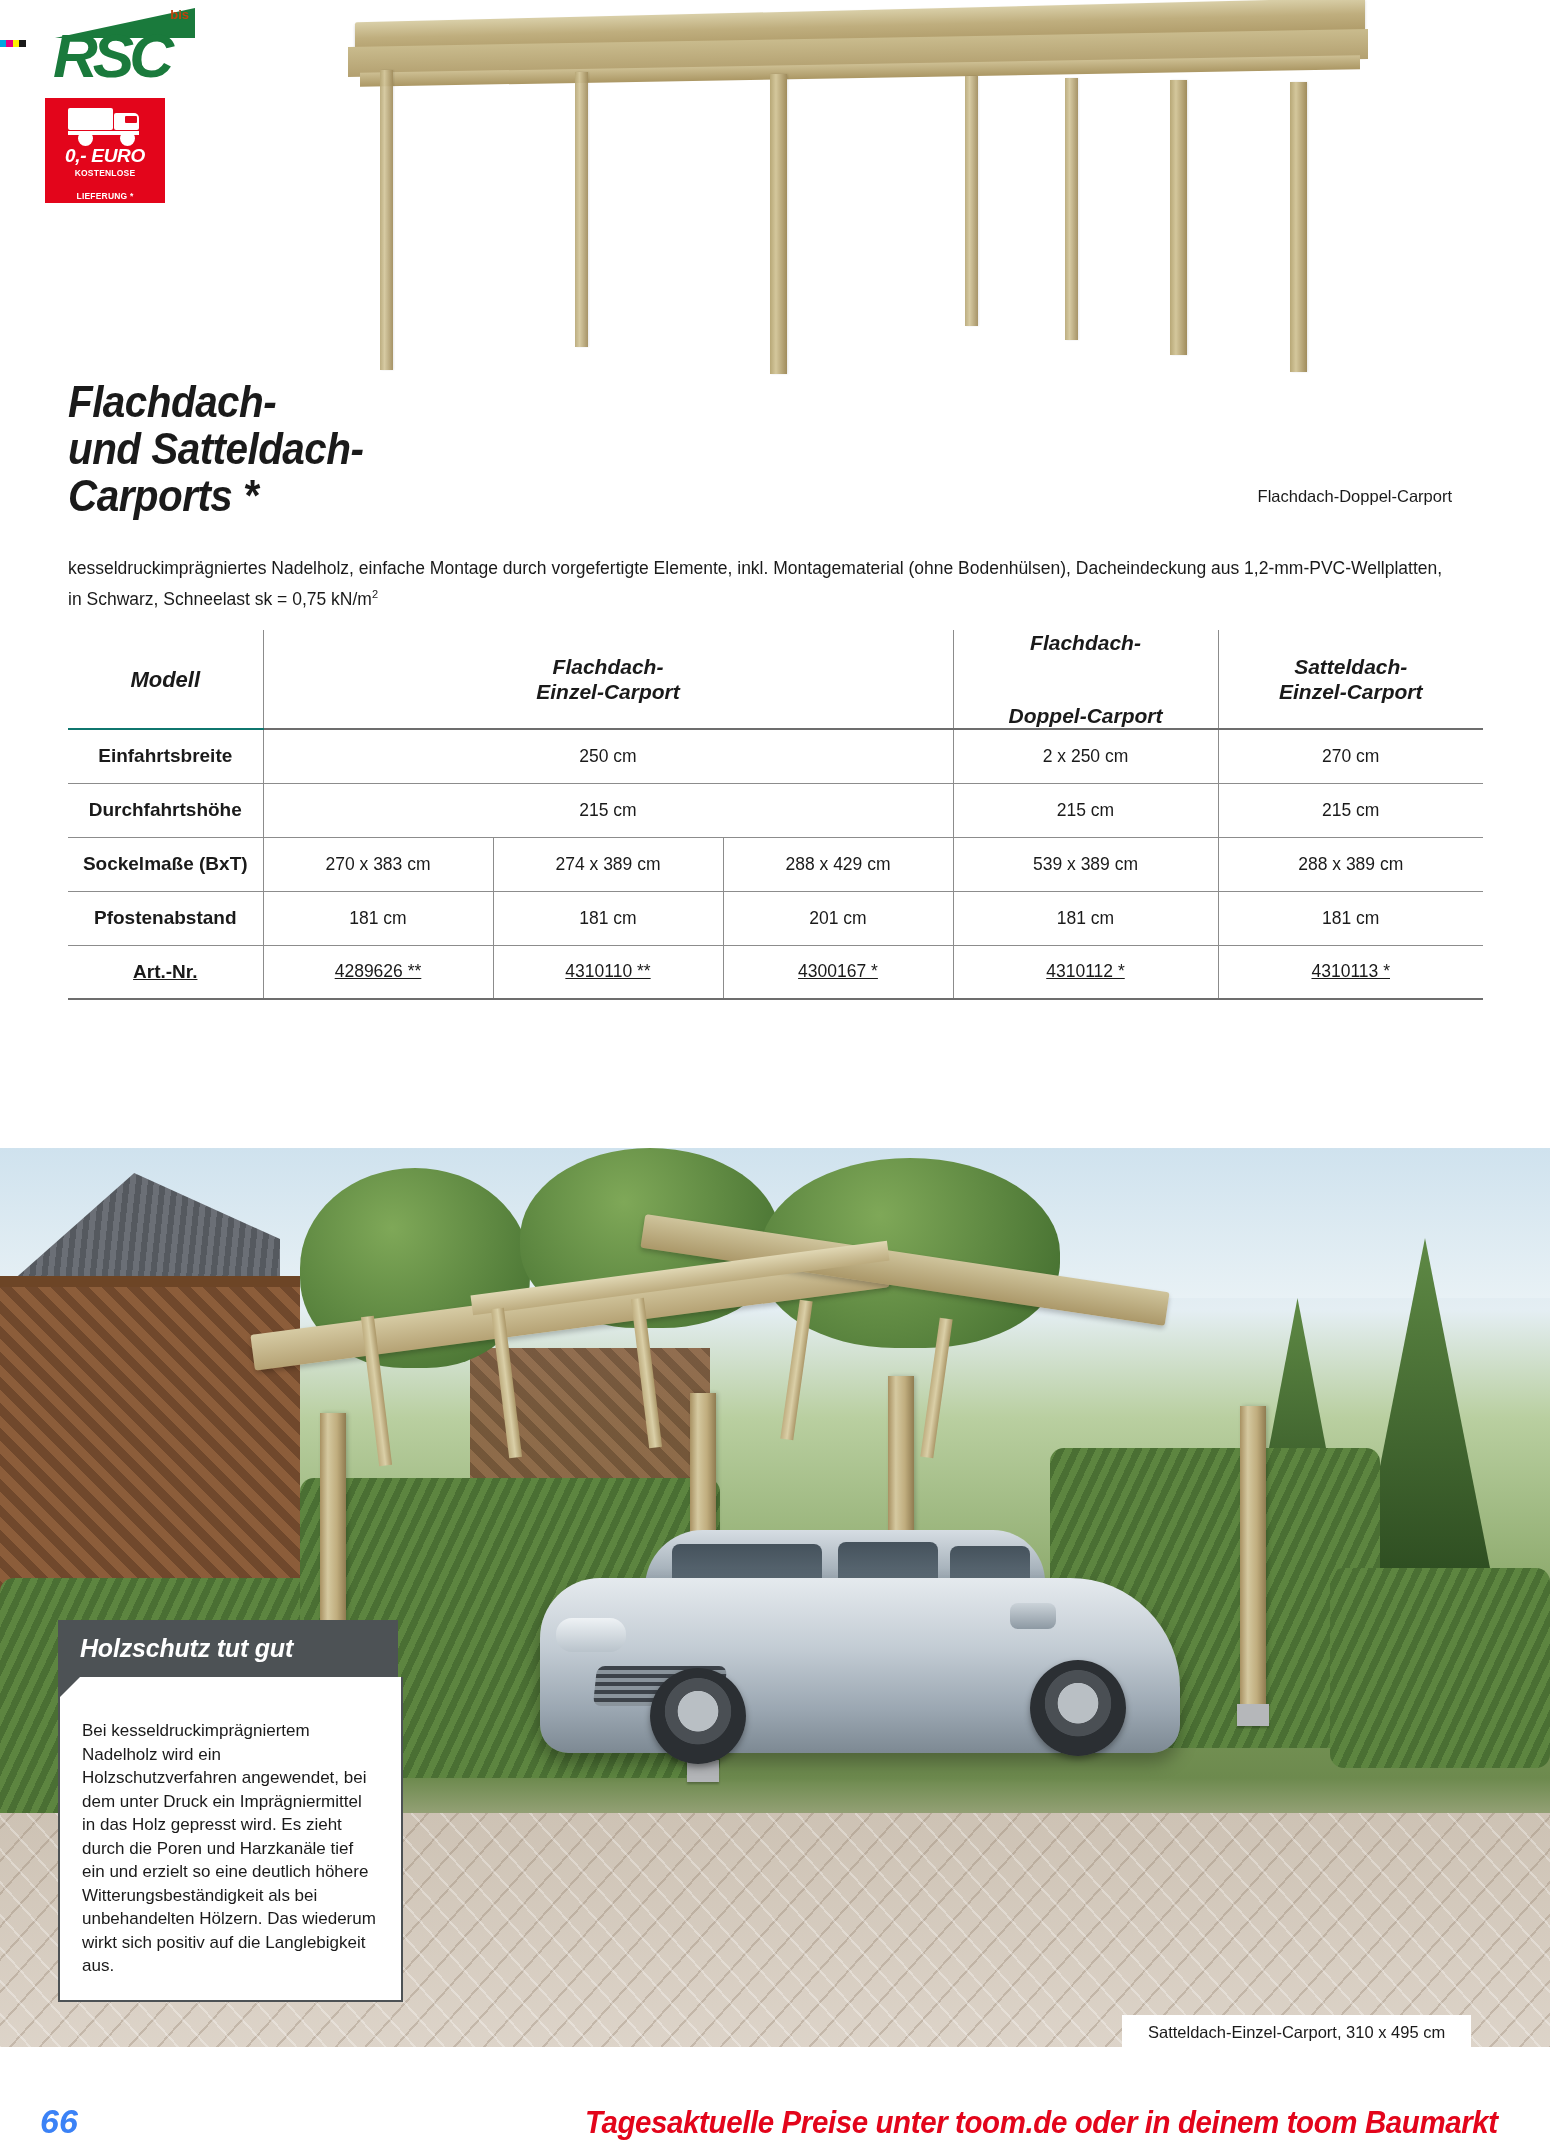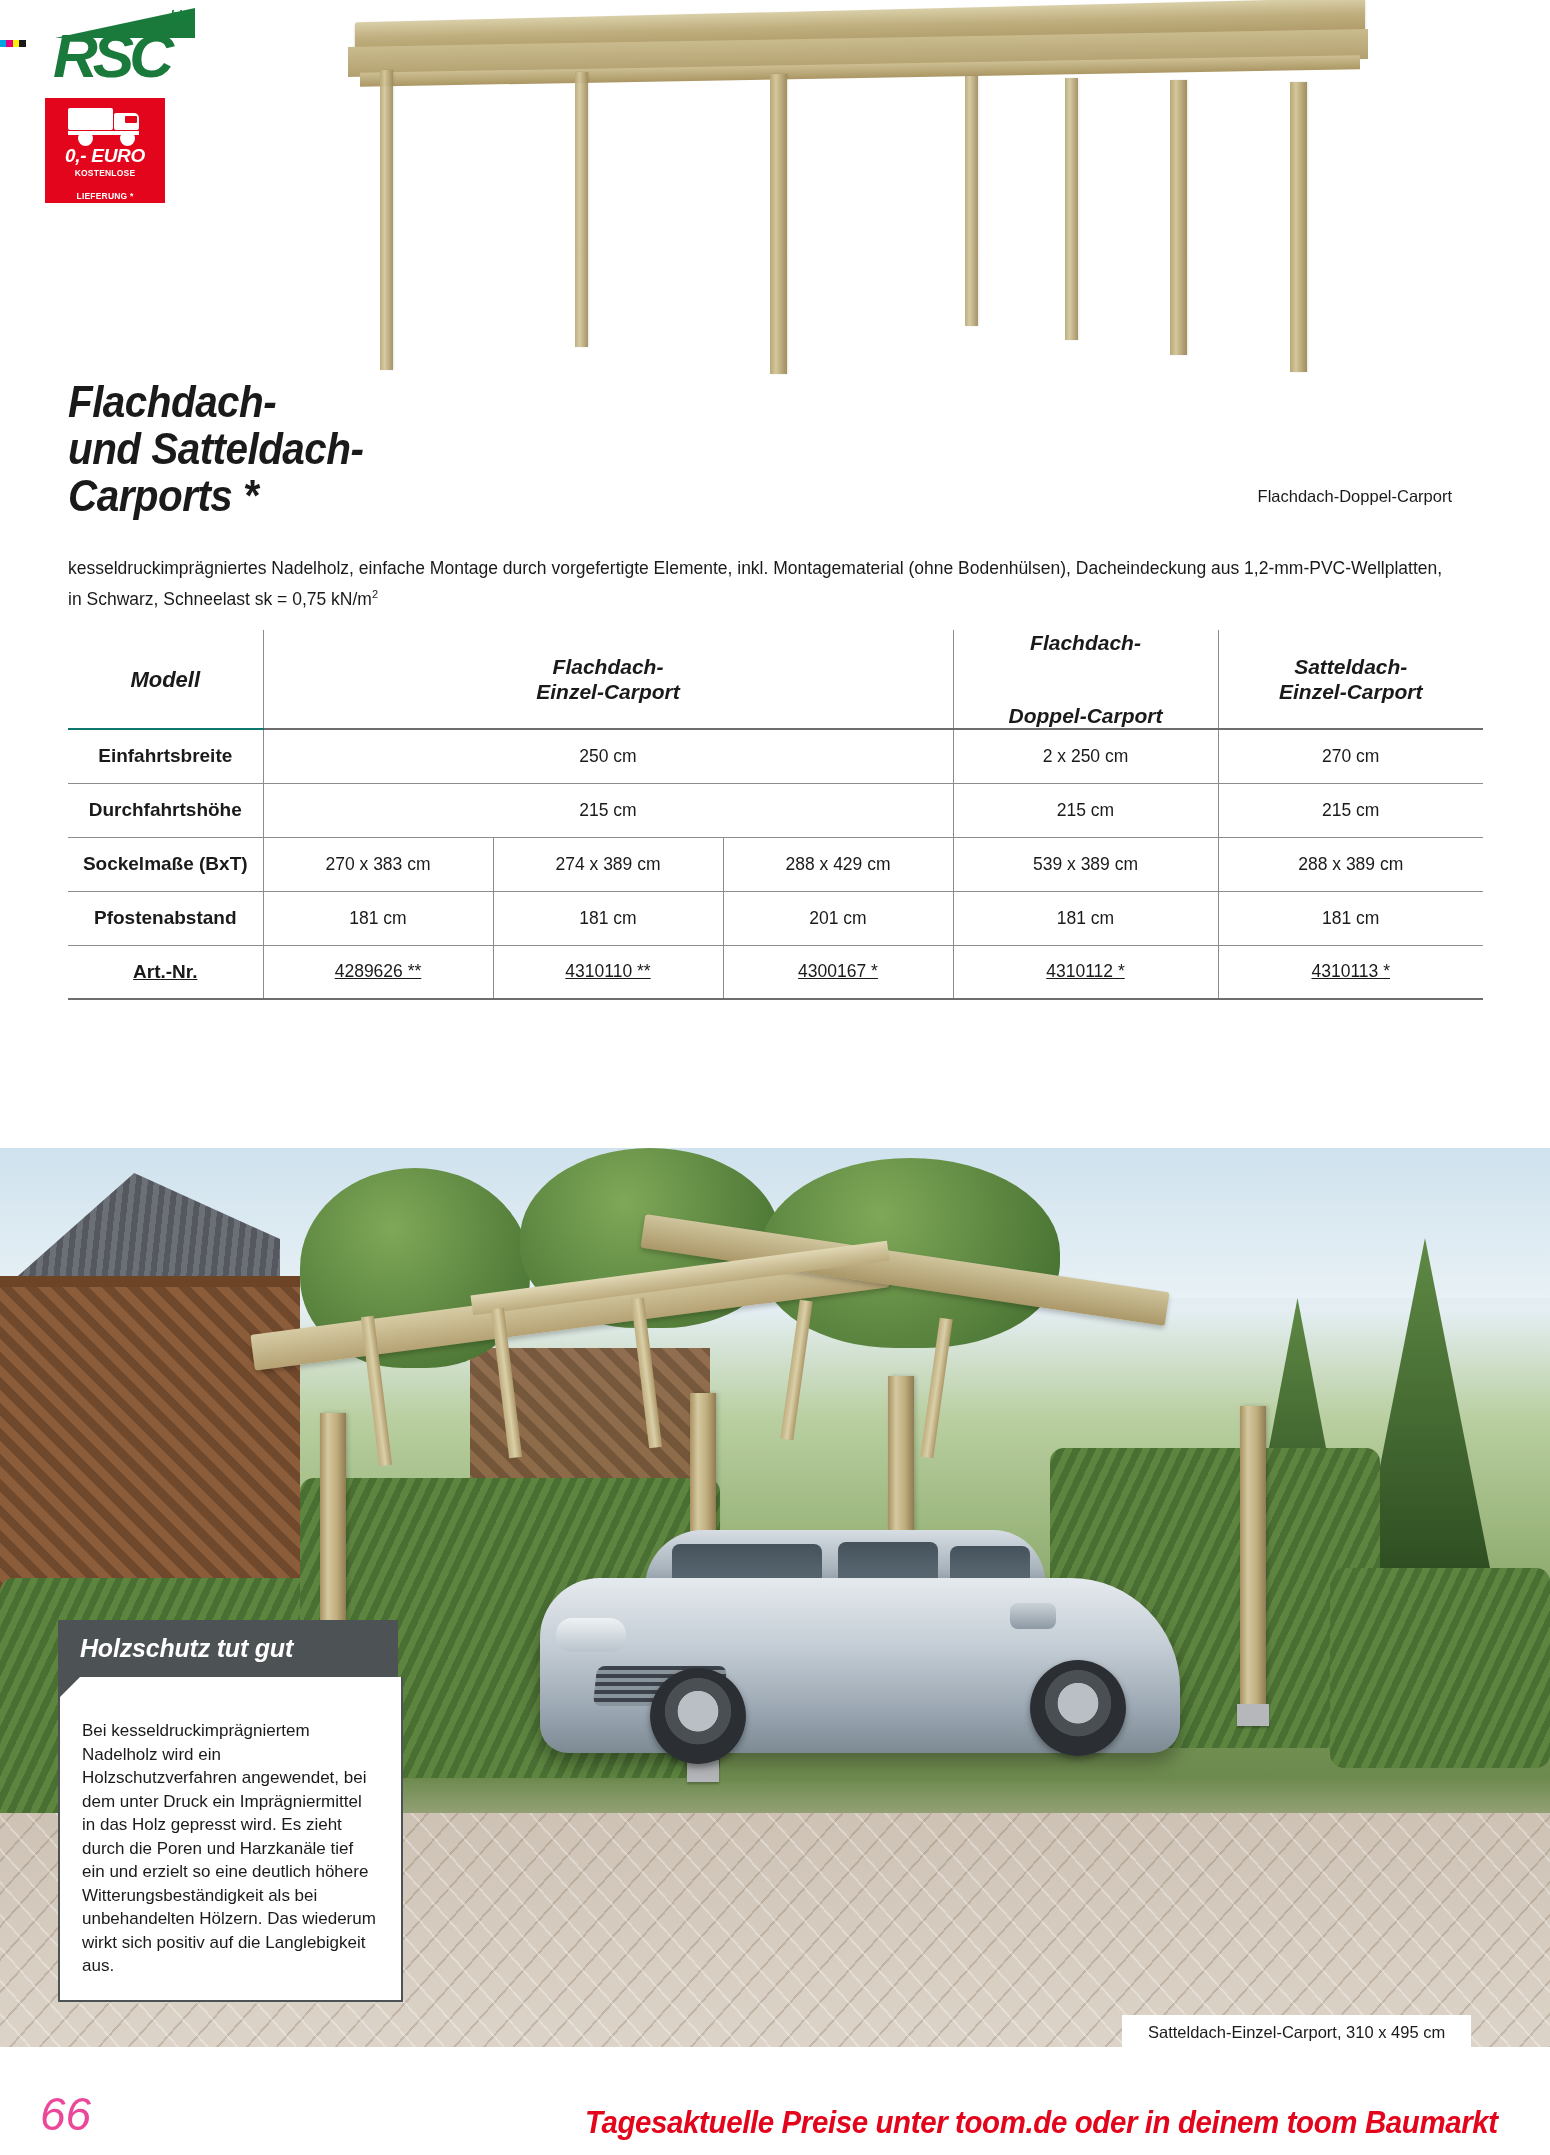--- a/index.html
+++ b/index.html
@@ -19,21 +19,21 @@
 
   
   #logo { position:absolute; left:45px; top:8px; width:150px; height:78px; }
   #logo .wedge {
     position:absolute; left:10px; top:0; width:140px; height:30px;
     background:#1a7a3c;
     clip-path:polygon(0% 100%, 100% 0%, 100% 100%);
   }
   #logo .bis {
     position:absolute; right:6px; top:-1px;
-    font-size:13px; font-weight:bold; font-style:italic; color:#15803d;
+    font-size:13px; font-weight:bold; color:#c2410c;
     z-index:3; font-family:"Liberation Sans", sans-serif;
   }
   #logo .rsc-text {
     position:absolute; left:8px; top:18px; width:145px; height:60px;
     color:#1a7a3c; font-size:62px; font-weight:bold; font-style:italic;
     letter-spacing:-5px; line-height:60px;
     font-family:"Liberation Sans", sans-serif;
   }
 
   
@@ -267,21 +267,21 @@
   #caption-bottom {
     position:absolute; left:1122px; top:2015px;
     background:#ffffff; padding:8px 26px;
     font-size:16.5px; color:#1a1a1a; z-index:6;
   }
 
   
   #footer { position:absolute; left:0; bottom:0; width:1550px; height:108px; background:#ffffff; }
   #page-no {
     position:absolute; left:40px; bottom:14px;
-    font-size:46px; font-weight:normal; font-style:italic; color:#ec4899;
+    font-size:34px; font-weight:bold; font-style:italic; color:#3b82f6;
   }
   #footer-slogan {
     position:absolute; left:585px; bottom:14px;
     font-size:31px; font-weight:bold; font-style:italic; color:#e3051b;
     letter-spacing:-0.4px;
     transform:scaleX(0.95); transform-origin:left bottom;
   }
 </style>
 </head>
 <body>

